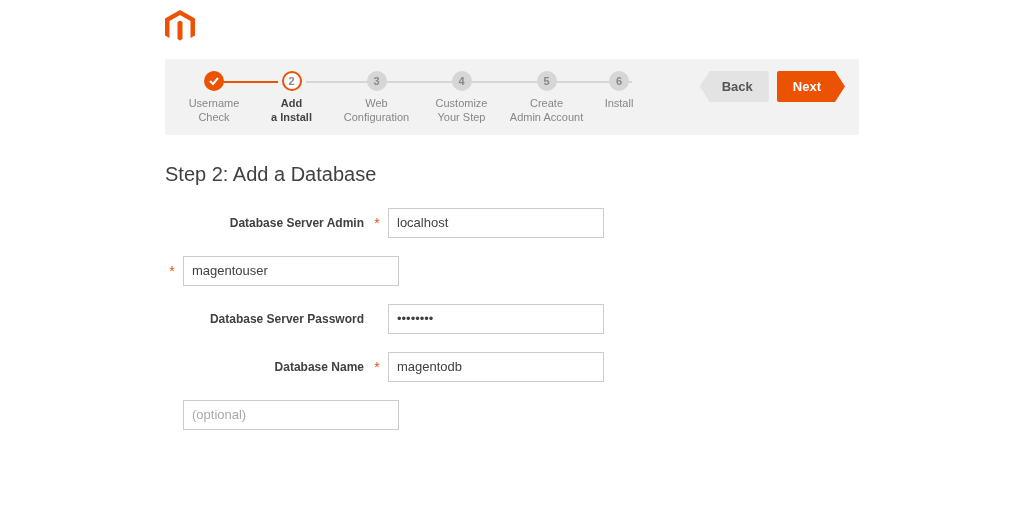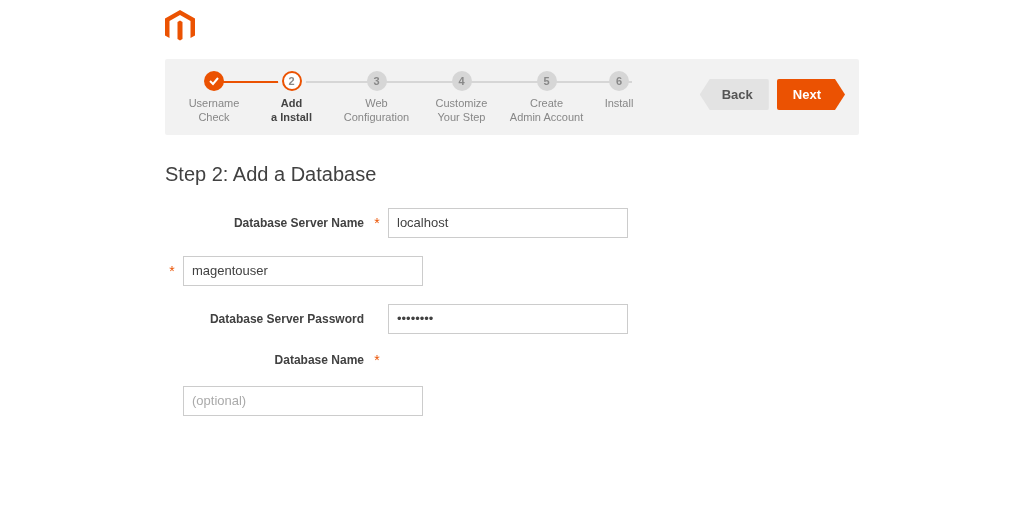--- a/index.html
+++ b/index.html
@@ -71,21 +71,21 @@
   color: #878787;
   margin-top: 6px;
   line-height: 1.25;
   white-space: pre-line;
 }
 .step.active .label { color: #444; font-weight: 700; }
 .nav-buttons {
   display: flex;
   gap: 8px;
   align-items: center;
-  margin-top: 8px;
+  margin-top: 0;
 }
 .btn {
   font-size: 13px;
   font-weight: 600;
   border: none;
   cursor: pointer;
   padding: 8px 16px;
   display: inline-flex;
   align-items: center;
   position: relative;
@@ -124,21 +124,21 @@
 .req-cell {
   width: 14px;
   text-align: center;
   color: #eb5202;
   font-size: 14px;
 }
 .input-cell {
   padding-left: 4px;
 }
 .text-input {
-  width: 240px;
+  width: 216px;
   height: 30px;
   padding: 4px 8px;
   border: 1px solid #ccc;
   font-size: 13px;
   color: #414141;
   background: #fff;
 }
 .text-input::placeholder { color: #aaa; }
 </style>
 </head>
@@ -198,21 +198,21 @@
       <button class="btn btn-back">Back</button>
       <button class="btn btn-next">Next</button>
     </div>
   </div>
 
   <h2 class="step-heading">Step 2: Add a Database</h2>
 
   <div>
 
     <div class="form-row">
-      <div class="form-label-cell">Database Server Name</div>
+      <div class="form-label-cell">Database Server Admin</div>
       <div class="req-cell">*</div>
       <div class="input-cell">
         <input class="text-input" type="text" value="localhost" style="">
       </div>
     </div>
 
     <div class="form-row">
       <div class="req-cell">*</div>
       <div class="input-cell">
         <input class="text-input" type="text" value="magentouser" style="">
@@ -223,20 +223,23 @@
       <div class="form-label-cell">Database Server Password</div>
       <div class="req-cell"></div>
       <div class="input-cell">
         <input class="text-input" type="password" value="password" style="">
       </div>
     </div>
 
     <div class="form-row">
       <div class="form-label-cell">Database Name</div>
       <div class="req-cell">*</div>
+      <div class="input-cell">
+        <input class="text-input" type="text" value="magentodb" style="">
+      </div>
     </div>
 
     <div class="form-row">
       <div class="req-cell"></div>
       <div class="input-cell">
         <input class="text-input" type="text" placeholder="(optional)" style="">
       </div>
     </div>
 
   </div>

